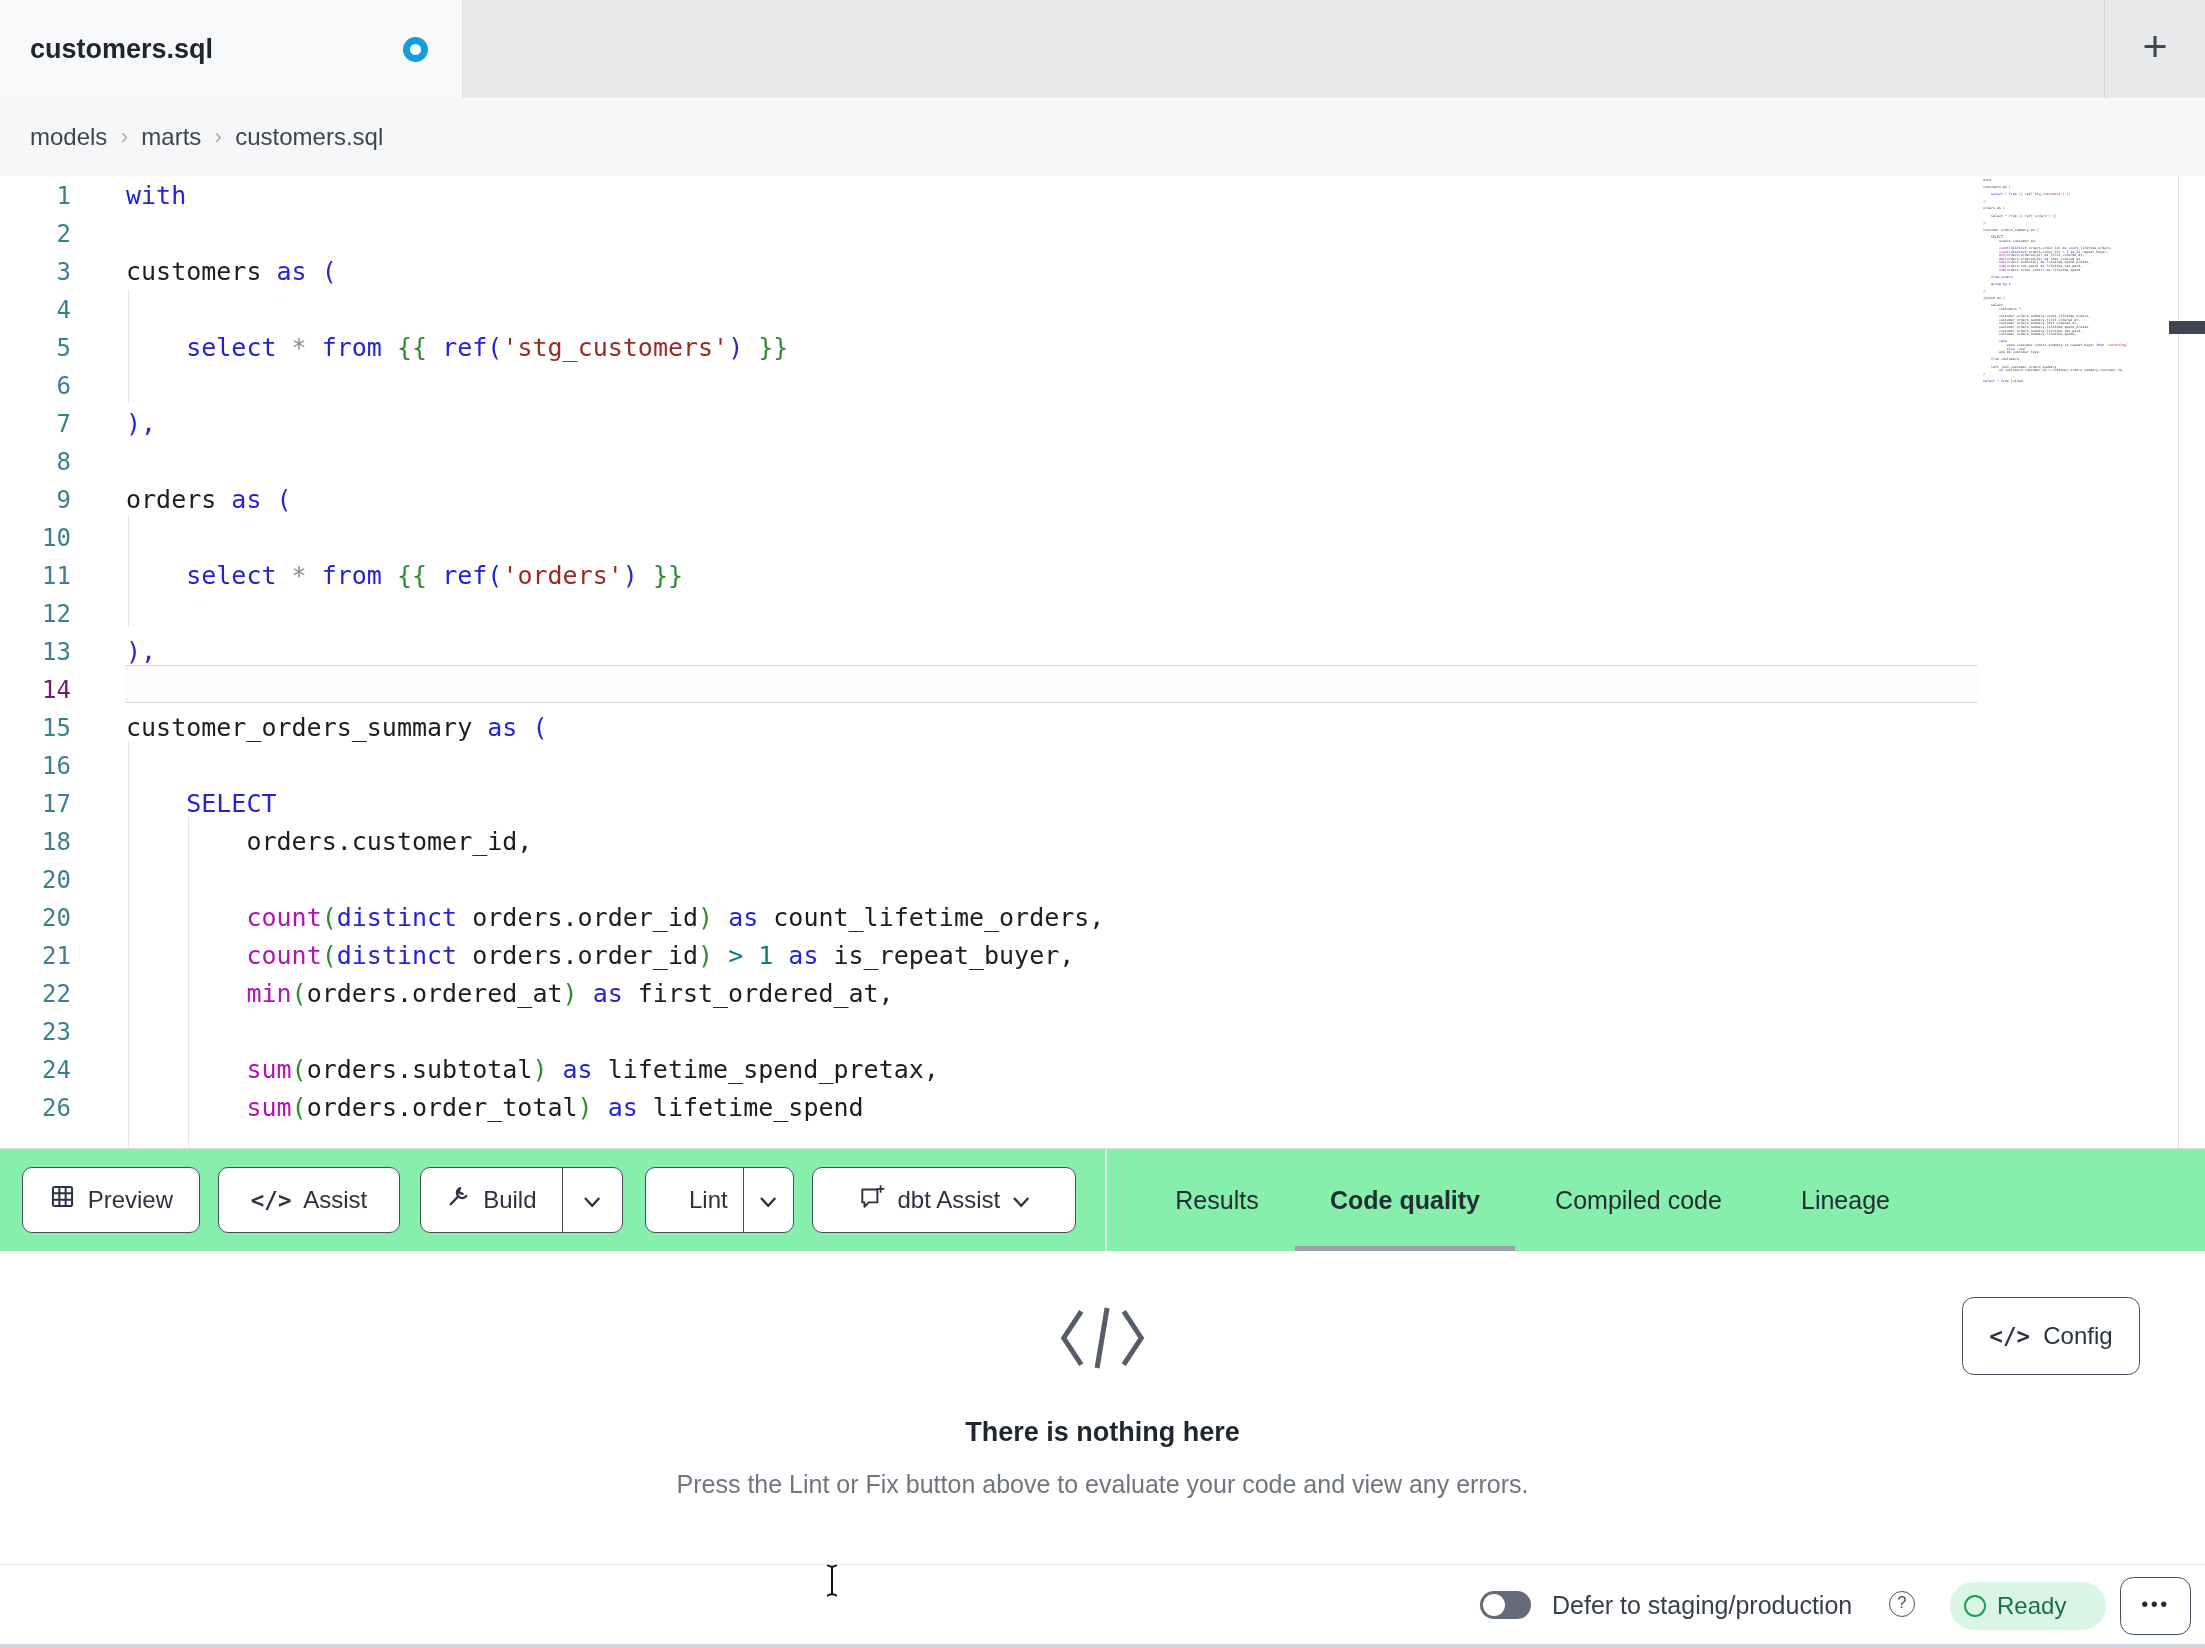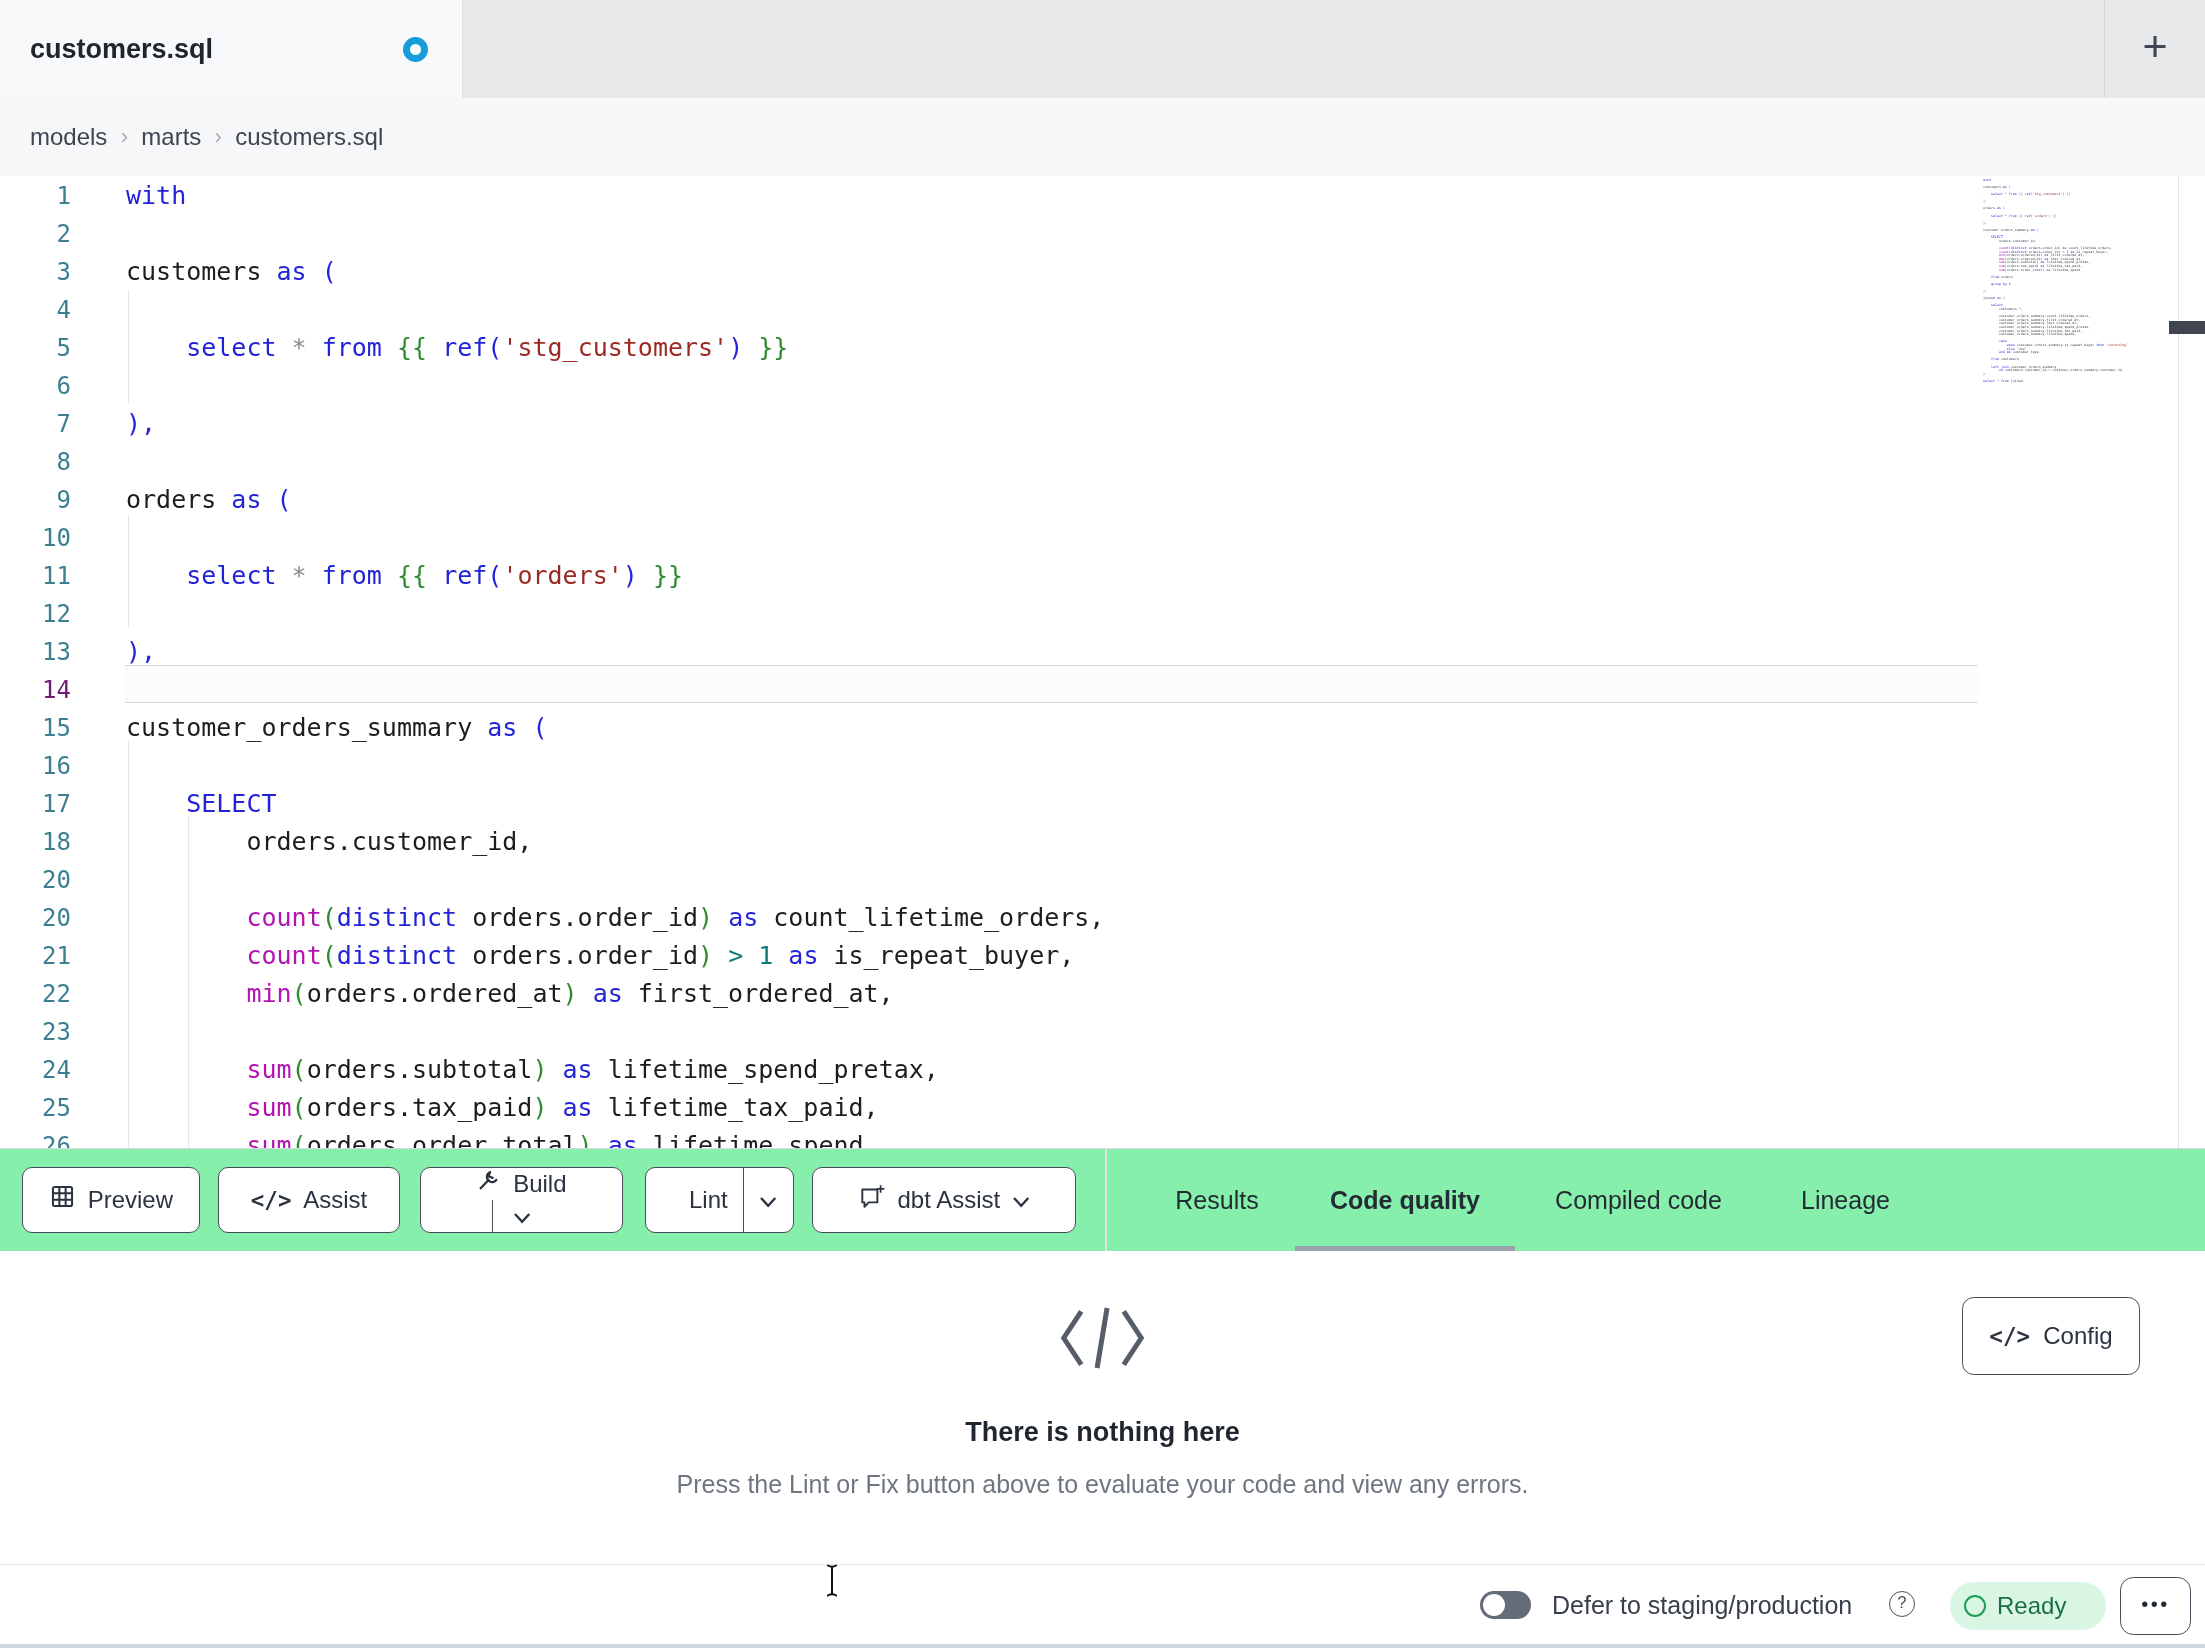--- a/index.html
+++ b/index.html
@@ -213,24 +213,20 @@
           <span class="code"><span class="t-plain">        </span><span class="t-fn">min</span><span class="t-grn">(</span><span class="t-plain">orders.ordered_at</span><span class="t-grn">)</span><span class="t-plain"> </span><span class="t-kw">as</span><span class="t-plain"> first_ordered_at,</span></span>
         </div>
         <div class="code-row">
           <span class="ln">23</span>
         </div>
         <div class="code-row">
           <span class="ln">24</span>
           <span class="code"><span class="t-plain">        </span><span class="t-fn">sum</span><span class="t-grn">(</span><span class="t-plain">orders.subtotal</span><span class="t-grn">)</span><span class="t-plain"> </span><span class="t-kw">as</span><span class="t-plain"> lifetime_spend_pretax,</span></span>
         </div>
         <div class="code-row">
-          <span class="ln">25</span>
-          <span class="code"><span class="t-plain">        </span><span class="t-fn">sum</span><span class="t-grn">(</span><span class="t-plain">orders.tax_paid</span><span class="t-grn">)</span><span class="t-plain"> </span><span class="t-kw">as</span><span class="t-plain"> lifetime_tax_paid,</span></span>
-        </div>
-        <div class="code-row">
           <span class="ln">26</span>
           <span class="code"><span class="t-plain">        </span><span class="t-fn">sum</span><span class="t-grn">(</span><span class="t-plain">orders.order_total</span><span class="t-grn">)</span><span class="t-plain"> </span><span class="t-kw">as</span><span class="t-plain"> lifetime_spend</span></span>
         </div>
       </div>
     <div class="abs minimap">
         <div class="mm-line"><span class="mm-kw">with</span></div>
         <div class="mm-line">&nbsp;</div>
         <div class="mm-line">customers <span class="mm-kw">as</span> (</div>
         <div class="mm-line">&nbsp;</div>
         <div class="mm-line">    <span class="mm-kw">select</span> * <span class="mm-kw">from</span> <span class="mm-grn">{{</span> <span class="mm-kw">ref</span>(<span class="mm-str">'stg_customers'</span>) <span class="mm-grn">}}</span></div>
@@ -302,21 +298,21 @@
           <rect x="3.5" y="3.5" width="17" height="17" rx="1.5"></rect>
           <path d="M3.5 9.2 H20.5 M3.5 14.8 H20.5 M9.2 3.5 V20.5 M14.8 3.5 V20.5"></path>
         </svg>
       </span>
       <span>Preview</span>
     </div>
     <div class="btn" style="left:218px;width:182px;">
       <span class="code-glyph">&lt;/&gt;</span>
       <span>Assist</span>
     </div>
-    <div class="btn" style="left:420px;width:203px;gap:0;flex-direction:column;">
+    <div class="btn" style="left:420px;width:203px;gap:0;">
       <div class="seg" style="width:141px;">
         <span>
           <svg width="25" height="25" viewBox="0 0 24 24" fill="none" stroke="#2b3340" stroke-width="2.2" stroke-linecap="round">
             <path d="M4.5 19.5 L12 11.5"></path>
             <path d="M12.5 4.5 a5 5 0 1 0 7 7"></path>
             <path d="M13.5 4 L12 8 L16 9.5"></path>
           </svg>
         </span>
         <span>Build</span>
       </div>

